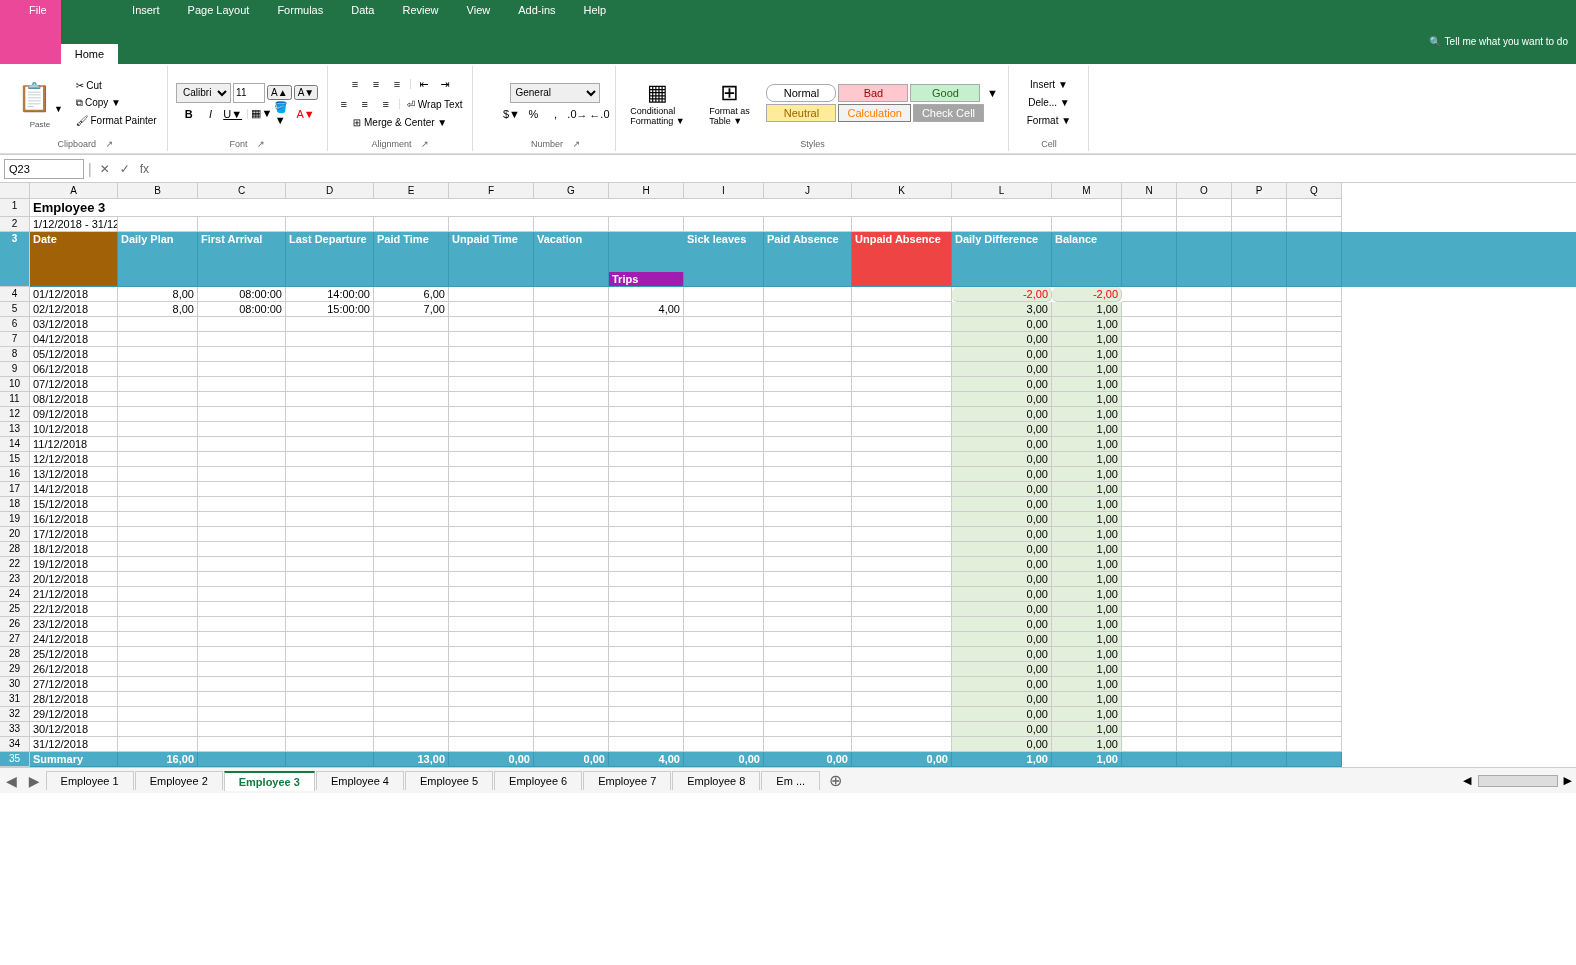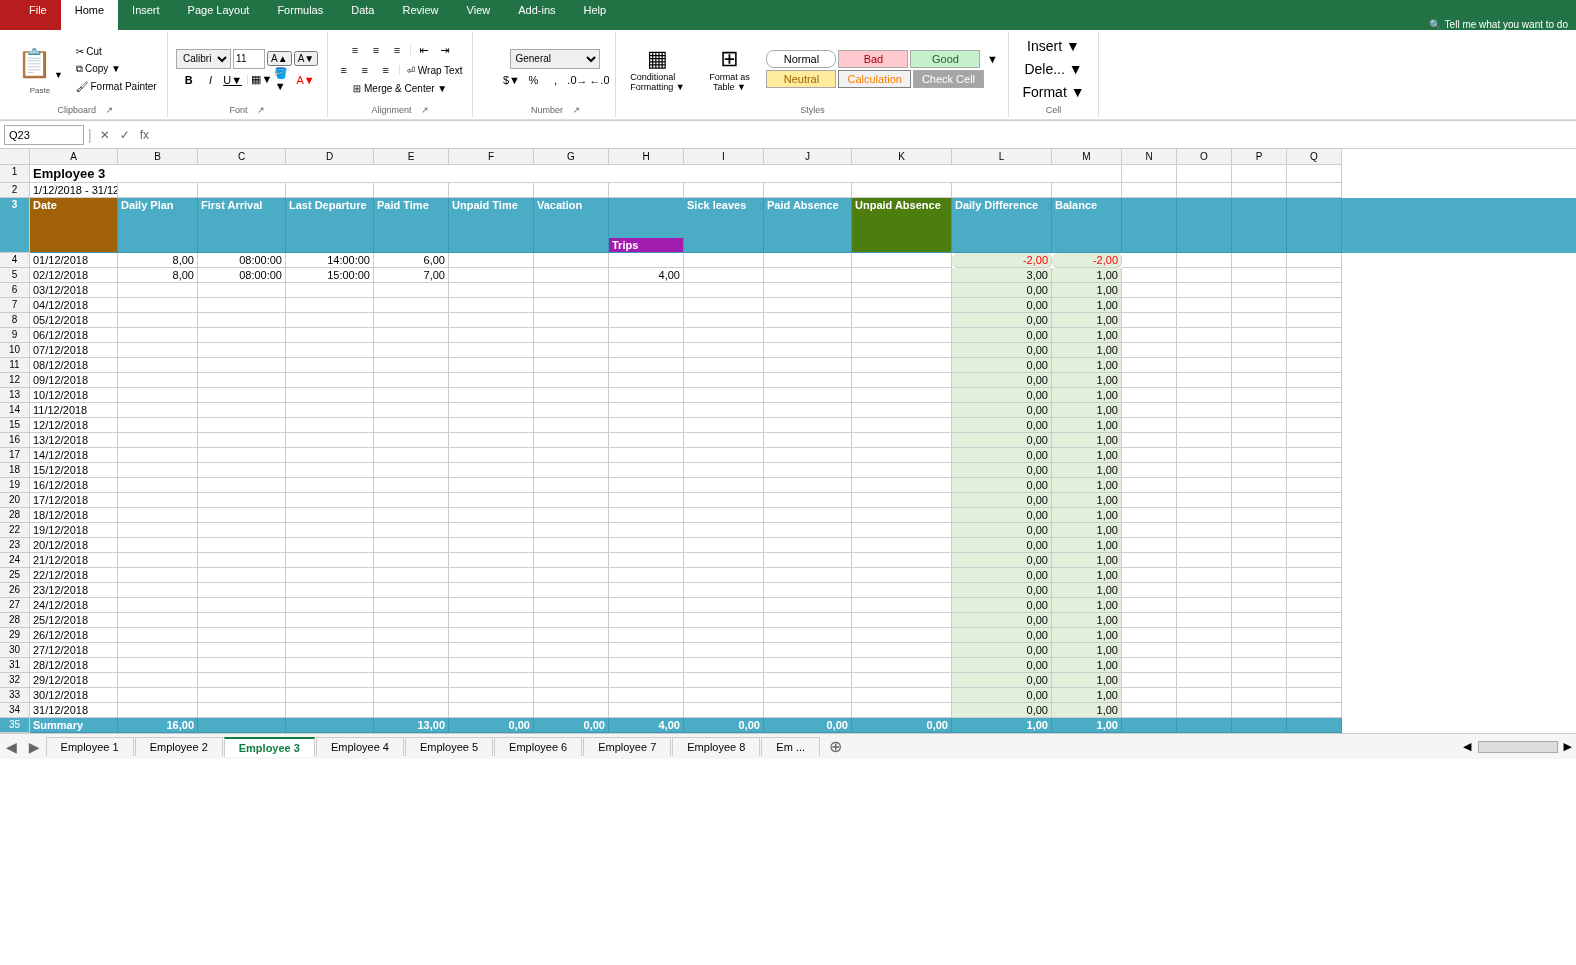--- a/index.html
+++ b/index.html
@@ -2,21 +2,21 @@
 <html><head>
   <meta charset="utf-8">
   <style>
     * { box-sizing: border-box; margin: 0; padding: 0; }
     body { font-family: 'Segoe UI', Arial, sans-serif; font-size: 11px; background: #fff; overflow: hidden; }
 
     
     .ribbon { background: #fff; border-bottom: 1px solid #ccc; }
     .ribbon-tabs { display: flex; background: #217346; }
     .ribbon-tab { padding: 4px 14px; font-size: 11px; color: #fff; cursor: pointer; }
-    .ribbon-tab.active { background: #fff; color: #000; }
+    .ribbon-tab.active { background: #fff; color: #000; margin-top: 44px; }
     .ribbon-body { display: flex; align-items: stretch; padding: 2px 4px; min-height: 90px; border-bottom: 1px solid #ddd; }
     .ribbon-group { display: flex; flex-direction: column; align-items: center; border-right: 1px solid #ddd; padding: 2px 6px; min-width: 60px; }
     .ribbon-group-label { font-size: 9px; color: #666; margin-top: auto; padding-top: 2px; }
     .ribbon-group-content { display: flex; flex-wrap: wrap; align-items: center; gap: 2px; flex: 1; justify-content: center; }
     .ribbon-btn { display: flex; flex-direction: column; align-items: center; padding: 2px 4px; cursor: pointer; font-size: 9px; border: 1px solid transparent; border-radius: 2px; min-width: 28px; }
     .ribbon-btn-small { display: flex; align-items: center; gap: 2px; padding: 1px 3px; cursor: pointer; font-size: 10px; border: 1px solid transparent; border-radius: 2px; }
 
     
     .font-group { display: flex; flex-direction: column; gap: 2px; }
     .font-row { display: flex; align-items: center; gap: 2px; }
@@ -76,28 +76,28 @@
     .sheet-tab.active { background: #fff; font-weight: bold; color: #107c41; border-top: 2px solid #107c41; }
     .tab-add { padding: 3px 8px; cursor: pointer; color: #666; font-size: 16px; }
 
     .ribbon-divider { width: 1px; background: #ddd; margin: 4px 2px; align-self: stretch; }
     .align-btn { width: 20px; height: 18px; display: flex; align-items: center; justify-content: center; cursor: pointer; font-size: 11px; border: 1px solid transparent; border-radius: 2px; }
 
     .conditional-btn { display: flex; flex-direction: column; align-items: center; font-size: 9px; cursor: pointer; padding: 2px; width: 70px; }
     .conditional-btn .icon { font-size: 22px; }
 
     .insert-del-group { display: flex; flex-direction: column; gap: 1px; }
-    .ins-del-btn { font-size: 14px; padding: 2px 6px; cursor: pointer; border: 1px solid transparent; }
+    .ins-del-btn { font-size: 10px; padding: 2px 6px; cursor: pointer; border: 1px solid transparent; }
   </style>
 </head>
 <body>
 
 <div class="ribbon">
   <div class="ribbon-tabs">
-    <div class="ribbon-tab" style="background:#b91c1c; color:#fff;padding-left:29px;">File</div>
+    <div class="ribbon-tab" style="background:#ec4899; color:#fff;padding-left:29px;">File</div>
     <div class="ribbon-tab active">Home</div>
     <div class="ribbon-tab">Insert</div>
     <div class="ribbon-tab">Page Layout</div>
     <div class="ribbon-tab">Formulas</div>
     <div class="ribbon-tab">Data</div>
     <div class="ribbon-tab">Review</div>
     <div class="ribbon-tab">View</div>
     <div class="ribbon-tab">Add-ins</div>
     <div class="ribbon-tab">Help</div>
     <div style="flex:1; display:flex; align-items:center; justify-content:flex-end; padding-right:8px;margin-top:19px;">
@@ -186,21 +186,21 @@
     </div>
 
     <div class="ribbon-group" style="min-width:260px;">
       <div class="ribbon-group-content">
         <div class="conditional-btn">
           <div class="icon">▦</div>
           <div style="">Conditional<br>Formatting ▼</div>
         </div>
         <div class="conditional-btn">
           <div class="icon">⊞</div>
-          <div style="text-align:center;">Format as<br>Table ▼</div>
+          <div style="">Format as<br>Table ▼</div>
         </div>
         <div style="display:flex; flex-direction:column; gap:2px;">
           <div style="display:flex; gap:2px;">
             <div class="style-box style-normal">Normal</div>
             <div class="style-box style-bad">Bad</div>
             <div class="style-box style-good">Good</div>
             <div class="align-btn">▼</div>
           </div>
           <div style="display:flex; gap:2px;">
             <div class="style-box style-neutral">Neutral</div>
@@ -305,21 +305,21 @@
     <div class="cell col-a" style="background:#a16207; color:#fff; font-weight:bold; border-color:#3a9ab5;">Date</div>
     <div class="cell col-b" style="background:#4BACC6; color:#fff; font-weight:bold; border-color:#3a9ab5;">Daily Plan</div>
     <div class="cell col-c" style="background:#4BACC6; color:#fff; font-weight:bold; border-color:#3a9ab5;">First Arrival</div>
     <div class="cell col-d" style="background:#4BACC6; color:#fff; font-weight:bold; border-color:#3a9ab5;">Last Departure</div>
     <div class="cell col-e" style="background:#4BACC6; color:#fff; font-weight:bold; border-color:#3a9ab5;">Paid Time</div>
     <div class="cell col-f" style="background:#4BACC6; color:#fff; font-weight:bold; border-color:#3a9ab5;">Unpaid Time</div>
     <div class="cell col-g" style="background:#4BACC6; color:#fff; font-weight:bold; border-color:#3a9ab5;">Vacation</div>
     <div class="cell col-h" style="background:#a21caf; color:#fff; font-weight:bold; border-color:#3a9ab5;margin-top:40px;">Trips</div>
     <div class="cell col-i" style="background:#4BACC6; color:#fff; font-weight:bold; border-color:#3a9ab5;">Sick leaves</div>
     <div class="cell col-j" style="background:#4BACC6; color:#fff; font-weight:bold; border-color:#3a9ab5;">Paid Absence</div>
-    <div class="cell col-k" style="background:#4d7c0f; color:#fff; font-weight:bold; border-color:#3a9ab5;">Unpaid Absence</div>
+    <div class="cell col-k" style="background:#ef4444; color:#fff; font-weight:bold; border-color:#3a9ab5;">Unpaid Absence</div>
     <div class="cell col-l" style="background:#4BACC6; color:#fff; font-weight:bold; border-color:#3a9ab5;">Daily Difference</div>
     <div class="cell col-m" style="background:#4BACC6; color:#fff; font-weight:bold; border-color:#3a9ab5;">Balance</div>
     <div class="cell col-n" style="background:#4BACC6; border-color:#3a9ab5;"></div>
     <div class="cell col-o" style="background:#4BACC6; border-color:#3a9ab5;"></div>
     <div class="cell col-p" style="background:#4BACC6; border-color:#3a9ab5;"></div>
     <div class="cell col-q" style="background:#4BACC6; border-color:#3a9ab5;"></div>
   </div>
 
   <div class="sheet-row">
     <div class="row-num">4</div>

